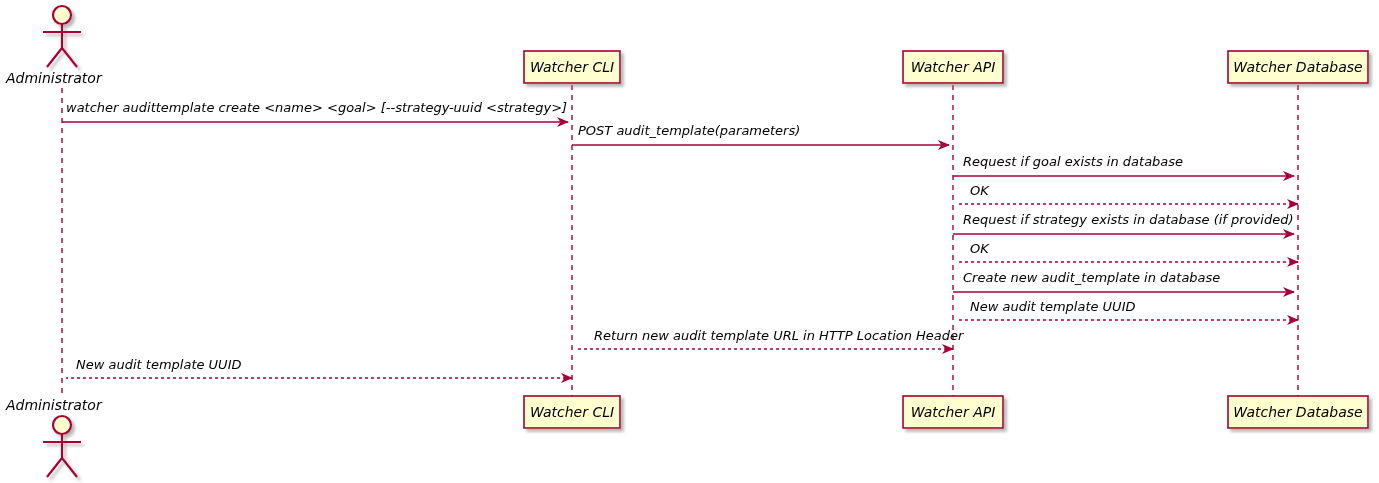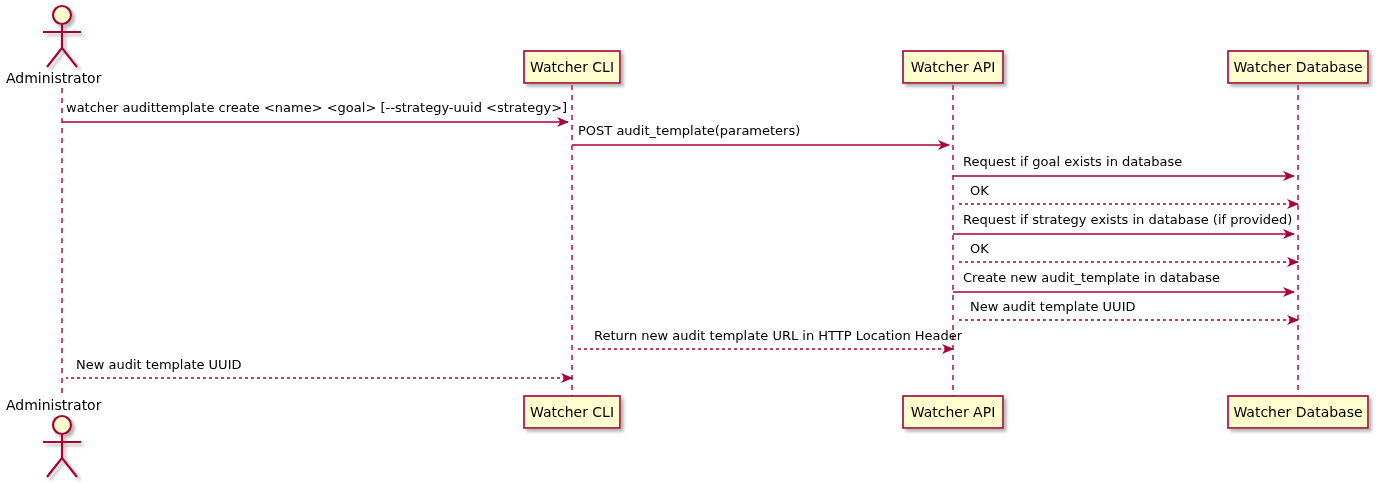--- a/index.html
+++ b/index.html
@@ -10,20 +10,21 @@
   body {
     width: 1379px;
     height: 483px;
     font-family: "DejaVu Sans", sans-serif;
     overflow: hidden;
   }
   #diagram {
     position: relative;
     width: 1379px;
     height: 341px;
+    font-style: italic;
   }
   svg#seq {
     position: absolute;
     top: 0; left: 0;
     width: 1379px;
     height: 483px;
   }
   .msg-label {
     font-family: "DejaVu Sans", sans-serif;
     font-size: 13px;

